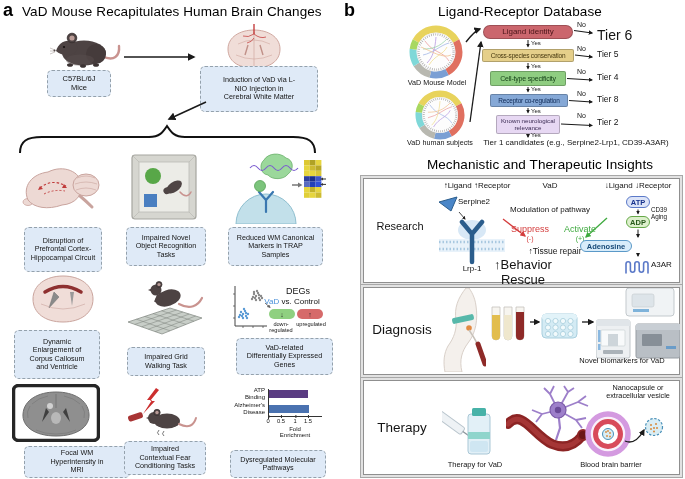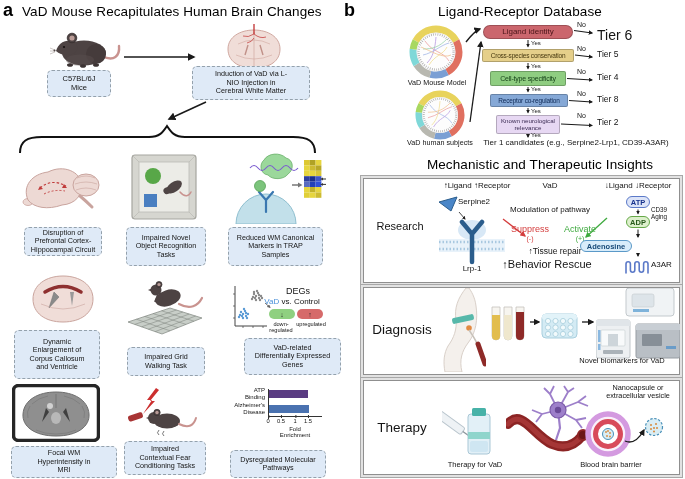--- a/index.html
+++ b/index.html
@@ -61,36 +61,36 @@
 Mice</div>
 
   <svg class="ill" style="left:222px;top:24px" width="64" height="48" viewBox="0 0 64 48">
     <path d="M32 6 C18 6 6 13 6 25 C6 37 16 44 32 44 C48 44 58 37 58 25 C58 13 46 6 32 6 Z" fill="#f0ddd8" stroke="#d0a8a0" stroke-width="1"></path>
     <line x1="32" y1="8" x2="32" y2="42" stroke="#d0a8a0" stroke-width="0.7"></line>
     <path d="M16 20 Q32 12 48 20 M14 31 Q32 39 50 31" stroke="#d0a8a0" stroke-width="0.6" fill="none"></path>
     <path d="M26 21 L23 31 M38 21 L41 31" stroke="#c09088" stroke-width="1.4"></path>
     <line x1="32" y1="0" x2="32" y2="10" stroke="#c03030" stroke-width="1.3"></line>
     <path d="M32 10 Q26 14 21 12 M32 10 Q38 15 44 13 M32 14 Q30 18 25 19" stroke="#c03030" stroke-width="0.7" fill="none"></path>
   </svg>
-  <div class="lblbox" style="left:192px;top:66px;width:118px;height:34px">Induction of VaD via L-
+  <div class="lblbox" style="left:200px;top:66px;width:118px;height:46px">Induction of VaD via L-
 NIO Injection in
 Cerebral White Matter</div>
 
   <svg class="ill" style="left:20px;top:158px" width="84" height="62" viewBox="0 0 84 62">
     <ellipse cx="8" cy="44" rx="5" ry="3.5" fill="#edd9d4" stroke="#c9a49e" stroke-width="0.8"></ellipse>
     <path d="M8 42 C2 28 12 16 28 14 C44 6 60 14 62 26 C63 36 56 46 42 47 C28 52 14 50 8 42 Z" fill="#edd9d4" stroke="#c9a49e" stroke-width="1"></path>
     <ellipse cx="66" cy="27" rx="13" ry="11" fill="#edd9d4" stroke="#c9a49e" stroke-width="1"></ellipse>
     <path d="M57 20 Q66 16 75 20 M55 26 Q66 22 77 26 M56 32 Q66 28 76 32" stroke="#c9a49e" stroke-width="0.6" fill="none"></path>
     <path d="M60 38 Q66 43 72 49" stroke="#c9a49e" stroke-width="3" fill="none" stroke-linecap="round"></path>
     <path d="M20 30 Q32 20 46 28" stroke="#c03a3a" stroke-width="1.1" stroke-dasharray="2.5 2" fill="none"></path>
     <path d="M24 36 Q34 31 45 33" stroke="#c03a3a" stroke-width="0.9" stroke-dasharray="2 2" fill="none"></path>
     <path d="M18 32 L20 28 L23 31 Z" fill="#c03a3a"></path>
     <path d="M47 30 L44 26 L42 30 Z" fill="#c03a3a"></path>
   </svg>
-  <div class="lblbox" style="left:24px;top:227px;width:78px;height:29px">Disruption of
+  <div class="lblbox" style="left:24px;top:227px;width:78px;height:45px">Disruption of
 Prefrontal Cortex-
 Hippocampal Circuit</div>
 
   <svg class="ill" style="left:130px;top:153px" width="68" height="68" viewBox="0 0 68 68">
     <rect x="2" y="2" width="64" height="64" rx="3" fill="#d6d6d0" stroke="#a6a6a0" stroke-width="1.2"></rect>
     <rect x="9" y="9" width="50" height="50" fill="#ecece7" stroke="#bcbcb6" stroke-width="0.8"></rect>
     <path d="M2 2 L9 9 M66 2 L59 9 M2 66 L9 59 M66 66 L59 59" stroke="#bcbcb6" stroke-width="0.8"></path>
     <circle cx="23" cy="23" r="8" fill="#58a748"></circle>
     <rect x="14" y="41" width="13" height="13" fill="#4a7fc1"></rect>
     <g transform="rotate(-35 44 34)">
@@ -206,35 +206,35 @@
         <circle cx="25" cy="8" r="1.2"></circle>
     </g>
   </svg>
   <div class="t ctr" style="left:272px;top:286px;width:52px;font-size:9px">DEGs</div>
   <div class="t ctr" style="left:258px;top:297px;width:68px;font-size:8px"><span style="color: rgb(74, 144, 217);">VaD</span><span> vs. Control</span></div>
   <div class="pill" style="left: 269px; top: 309px; width: 26px; height: 10px; background-color: rgb(143, 208, 128);">↓</div>
   <div class="pill" style="left: 297px; top: 309px; width: 26px; height: 10px; background-color: rgb(214, 106, 106);">↑</div>
   <div class="t ctr" style="left:262px;top:321px;width:38px;font-size:5.6px">down-
 regulated</div>
   <div class="t ctr" style="left:294px;top:321px;width:34px;font-size:5.6px">upregulated</div>
-  <div class="lblbox" style="left:244px;top:338px;width:97px;height:37px">VaD-related
+  <div class="lblbox" style="left:236px;top:338px;width:97px;height:37px">VaD-related
 Differentially Expressed
 Genes</div>
 
   <svg class="ill" style="left:12px;top:384px" width="88" height="58" viewBox="0 0 88 58">
     <rect x="1.5" y="1.5" width="85" height="55" rx="5" fill="#ffffff" stroke="#262626" stroke-width="3.5"></rect>
     <path d="M44 8 C26 8 12 16 11 30 C10 42 22 52 44 52 C66 52 78 42 77 30 C76 16 62 8 44 8 Z" fill="#8f8f8f" stroke="#6e6e6e" stroke-width="1"></path>
     <line x1="44" y1="10" x2="44" y2="24" stroke="#6e6e6e" stroke-width="0.8"></line>
     <path d="M20 20 Q26 14 36 12 M68 20 Q62 14 52 12 M16 34 Q14 28 18 22 M72 34 Q74 28 70 22 M24 46 Q32 50 44 50 M64 46 Q56 50 44 50" stroke="#7a7a7a" stroke-width="0.7" fill="none"></path>
     <path d="M34 24 L30 38 L37 28 Z" fill="#3f3f3f"></path>
     <path d="M54 24 L58 38 L51 28 Z" fill="#3f3f3f"></path>
     <circle cx="38" cy="22" r="3" fill="#d8d8d8" opacity="0.9"></circle>
     <ellipse cx="44" cy="34" rx="5" ry="6" fill="#b8b8b8"></ellipse>
   </svg>
-  <div class="lblbox" style="left:11px;top:446px;width:106px;height:32px">Focal WM
+  <div class="lblbox" style="left:24px;top:446px;width:106px;height:32px">Focal WM
 Hyperintensity in
 MRI</div>
 
   <svg class="ill" style="left:126px;top:388px" width="72" height="50" viewBox="0 0 72 50">
     <polygon points="30,0 21,12 26,12 17,26 29,13 24,13 33,2" fill="#cc2f2f"></polygon>
     <g transform="rotate(-18 9 29)">
         <rect x="2" y="26" width="15" height="6" rx="2" fill="#a83434"></rect>
       </g>
     <ellipse cx="41" cy="33" rx="13" ry="7.5" fill="#4d4343"></ellipse>
     <circle cx="28" cy="30" r="6" fill="#4d4343"></circle>
@@ -365,21 +365,21 @@
     <path d="M25 3 L35 15 L45 3 M35 15 L35 43" stroke="#2b5d8c" stroke-width="4.5" fill="none" stroke-linecap="round"></path>
   </svg>
   <div class="t ctr" style="left:452px;top:264px;width:40px;font-size:8px">Lrp-1</div>
 
   <div class="t ctr" style="left:497px;top:205px;width:106px;font-size:8px">Modulation of pathway</div>
   <div class="t ctr" style="left: 505px; top: 224px; width: 50px; font-size: 9px; color: rgb(212, 61, 61);">Suppress</div>
   <div class="t ctr" style="left: 505px; top: 235px; width: 50px; font-size: 7px; color: rgb(212, 61, 61);">(-)</div>
   <div class="t ctr" style="left: 556px; top: 224px; width: 48px; font-size: 9px; color: rgb(63, 170, 63);">Activate</div>
   <div class="t ctr" style="left: 556px; top: 235px; width: 48px; font-size: 7px; color: rgb(63, 170, 63);">(+)</div>
   <div class="t ctr" style="left:513px;top:247px;width:84px;font-size:8.5px">↑Tissue repair</div>
-  <div class="t ctr" style="left:500px;top:258px;width:94px;font-size:11px">↑Behavior Rescue</div>
+  <div class="t ctr" style="left:476px;top:258px;width:94px;font-size:13px">↑Behavior Rescue</div>
 
   <div class="mpill" style="left:626px;top:196px;width:24px;height:12px;background:#dce4f8;border:1px solid #5b79c8;color:#16328c">ATP</div>
   <div class="t" style="left:651px;top:206px;width:24px;font-size:6.3px">CD39</div>
   <div class="t" style="left:651px;top:213px;width:24px;font-size:6.3px">Aging</div>
   <div class="mpill" style="left:626px;top:216px;width:24px;height:12px;background:#ddf0cc;border:1px solid #65a848;color:#27591b">ADP</div>
   <div class="mpill" style="left:580px;top:240px;width:52px;height:12px;background:#d8ecfa;border:1px solid #5b99c8;color:#174a78">Adenosine</div>
   <svg class="ill" style="left:624px;top:257px" width="26" height="17" viewBox="0 0 26 17">
     <path d="M2 16 V7 a2.2 2.2 0 0 1 4.4 0 v6 a2.2 2.2 0 0 0 4.4 0 V7 a2.2 2.2 0 0 1 4.4 0 v6 a2.2 2.2 0 0 0 4.4 0 V7 a2.2 2.2 0 0 1 4.4 0 v9" stroke="#5b79c8" stroke-width="1.6" fill="none" stroke-linecap="round"></path>
   </svg>
   <div class="t" style="left:651px;top:260px;width:30px;font-size:8px">A3AR</div>

